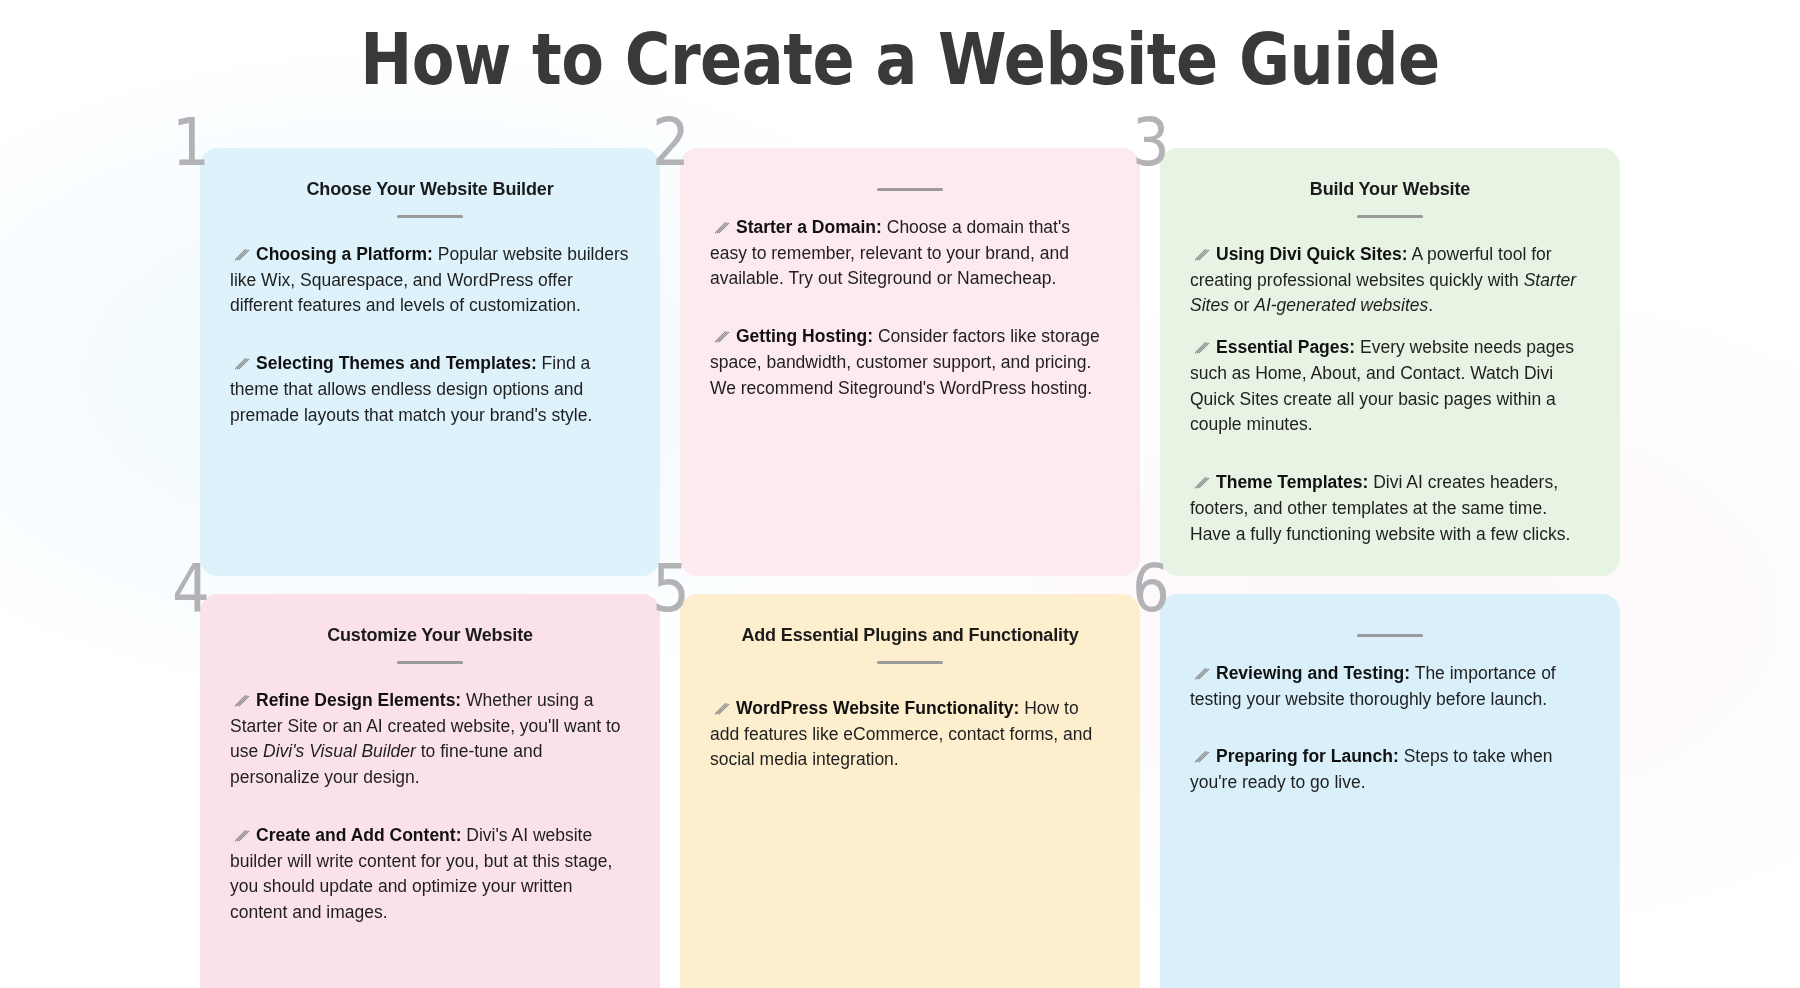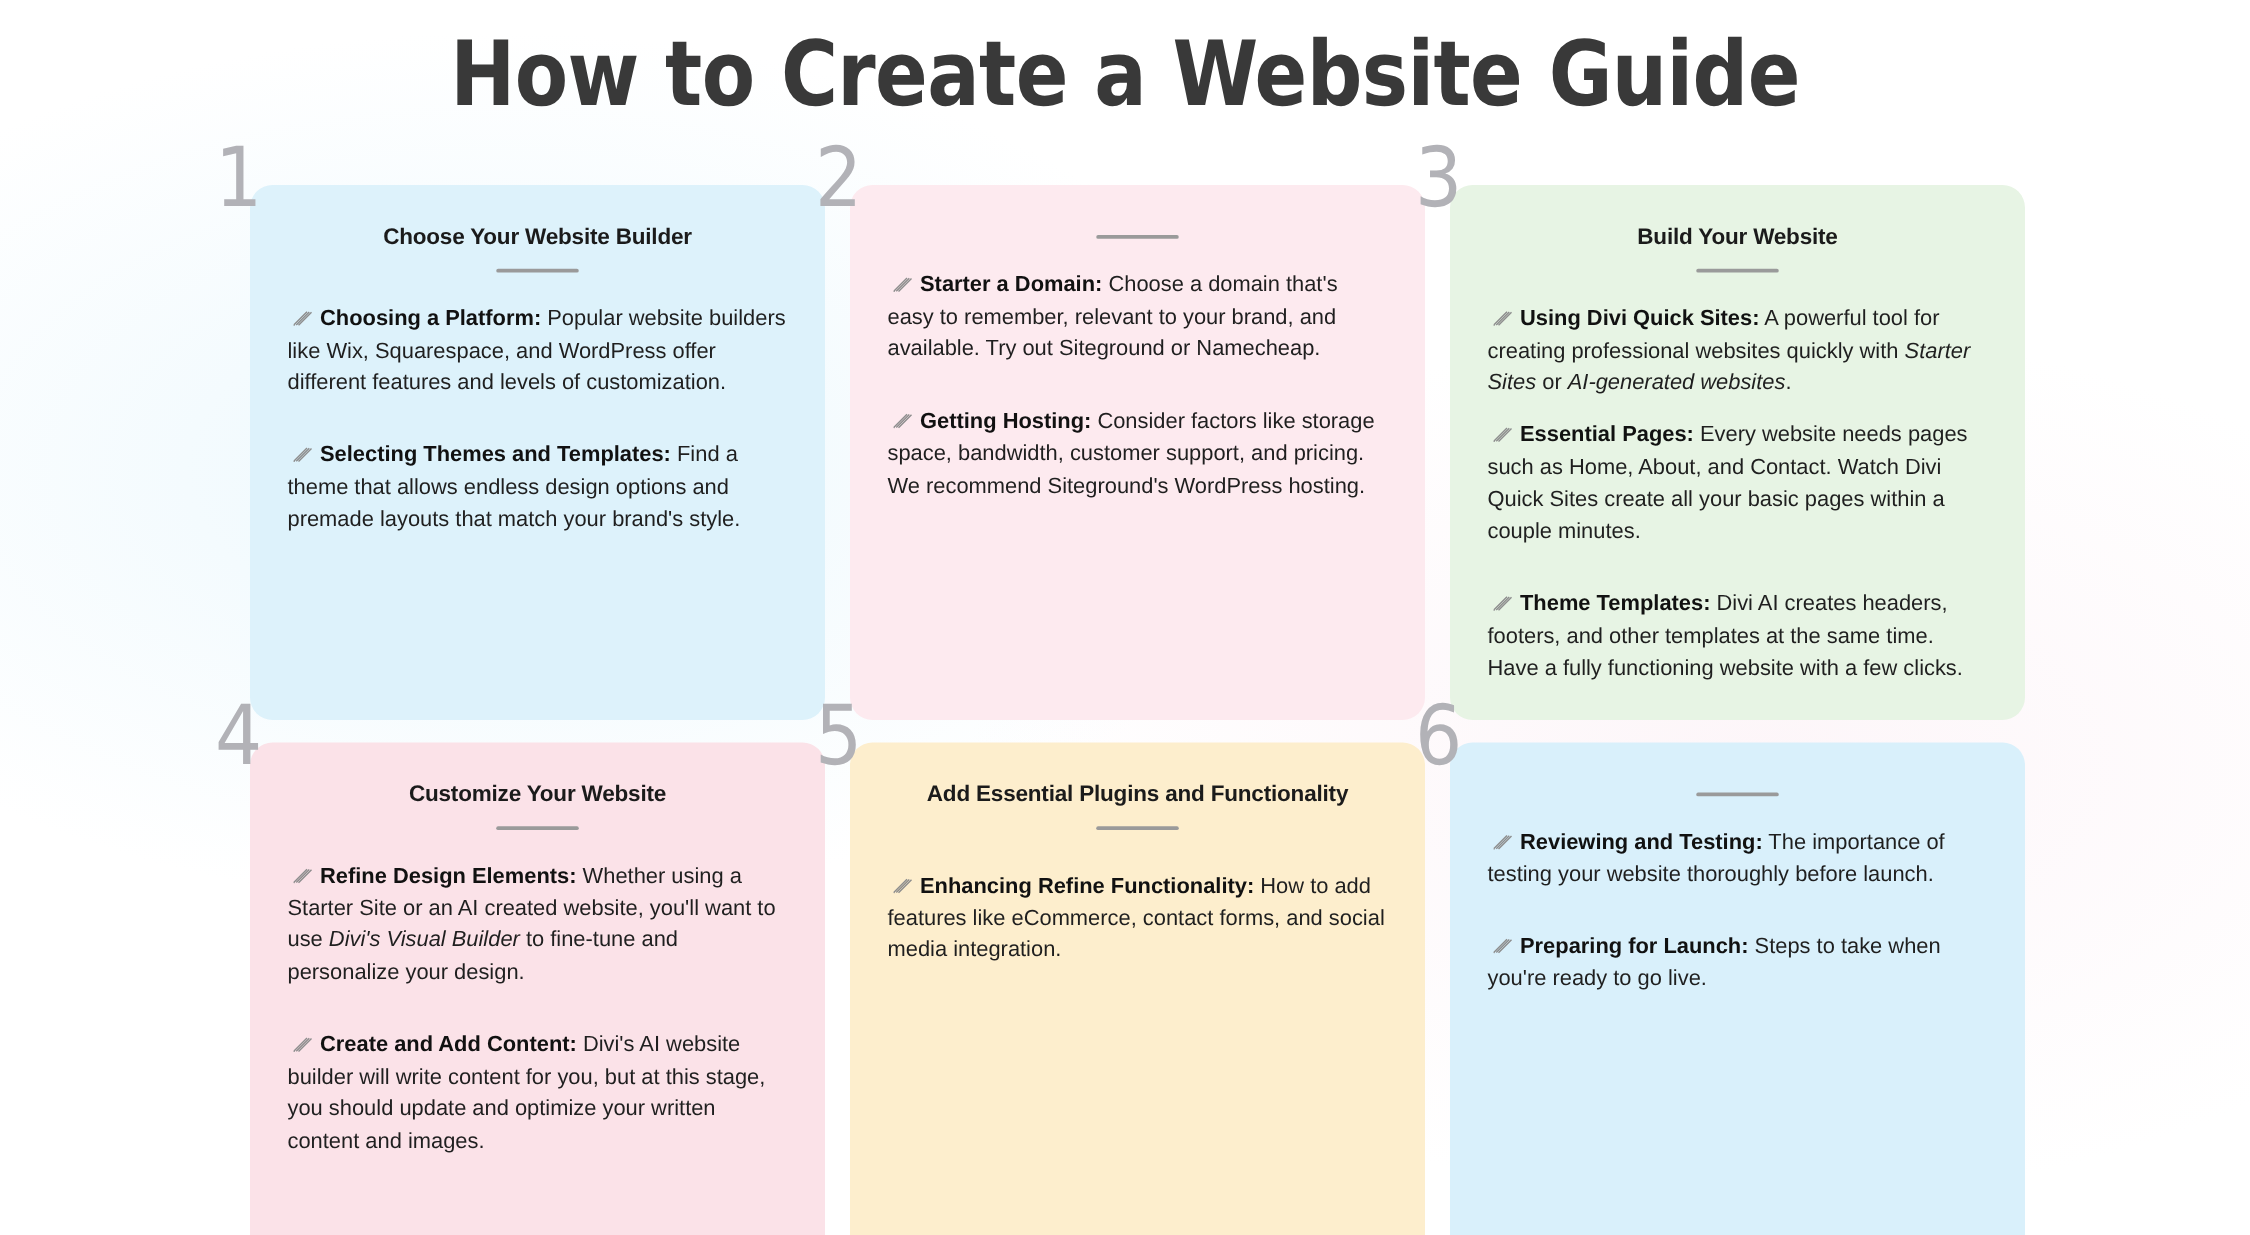--- a/index.html
+++ b/index.html
@@ -244,21 +244,21 @@
         <div class="card-title">Add Essential Plugins and Functionality</div>
         <div class="card-divider"></div>
         <div class="bullets">
           <p class="bullet"><span class="pencil-icon"><svg viewBox="0 0 16 13" width="16" height="13" aria-hidden="true">
                 <g fill="none" stroke="#8d8d8d" stroke-width="1.1">
                   <path d="M1.2 11.8 L11.6 1.4"></path>
                   <path d="M3.0 12.0 L13.4 1.6"></path>
                   <path d="M4.8 12.2 L15.2 1.8"></path>
                 </g>
                 <path d="M0.6 12.4 L2.0 12.6 L1.4 11.2 Z" fill="#8d8d8d"></path>
-              </svg></span><strong>Enhancing Refine Functionality:</strong><span> How to add features like eCommerce, contact forms, and social media integration.</span></p>
+              </svg></span><strong>WordPress Website Functionality:</strong><span> How to add features like eCommerce, contact forms, and social media integration.</span></p>
         </div>
       </div>
       <div class="card c-blue2">
         <div class="card-step">6</div>
         <div class="card-divider"></div>
         <div class="bullets">
           <p class="bullet"><span class="pencil-icon"><svg viewBox="0 0 16 13" width="16" height="13" aria-hidden="true">
                 <g fill="none" stroke="#8d8d8d" stroke-width="1.1">
                   <path d="M1.2 11.8 L11.6 1.4"></path>
                   <path d="M3.0 12.0 L13.4 1.6"></path>

